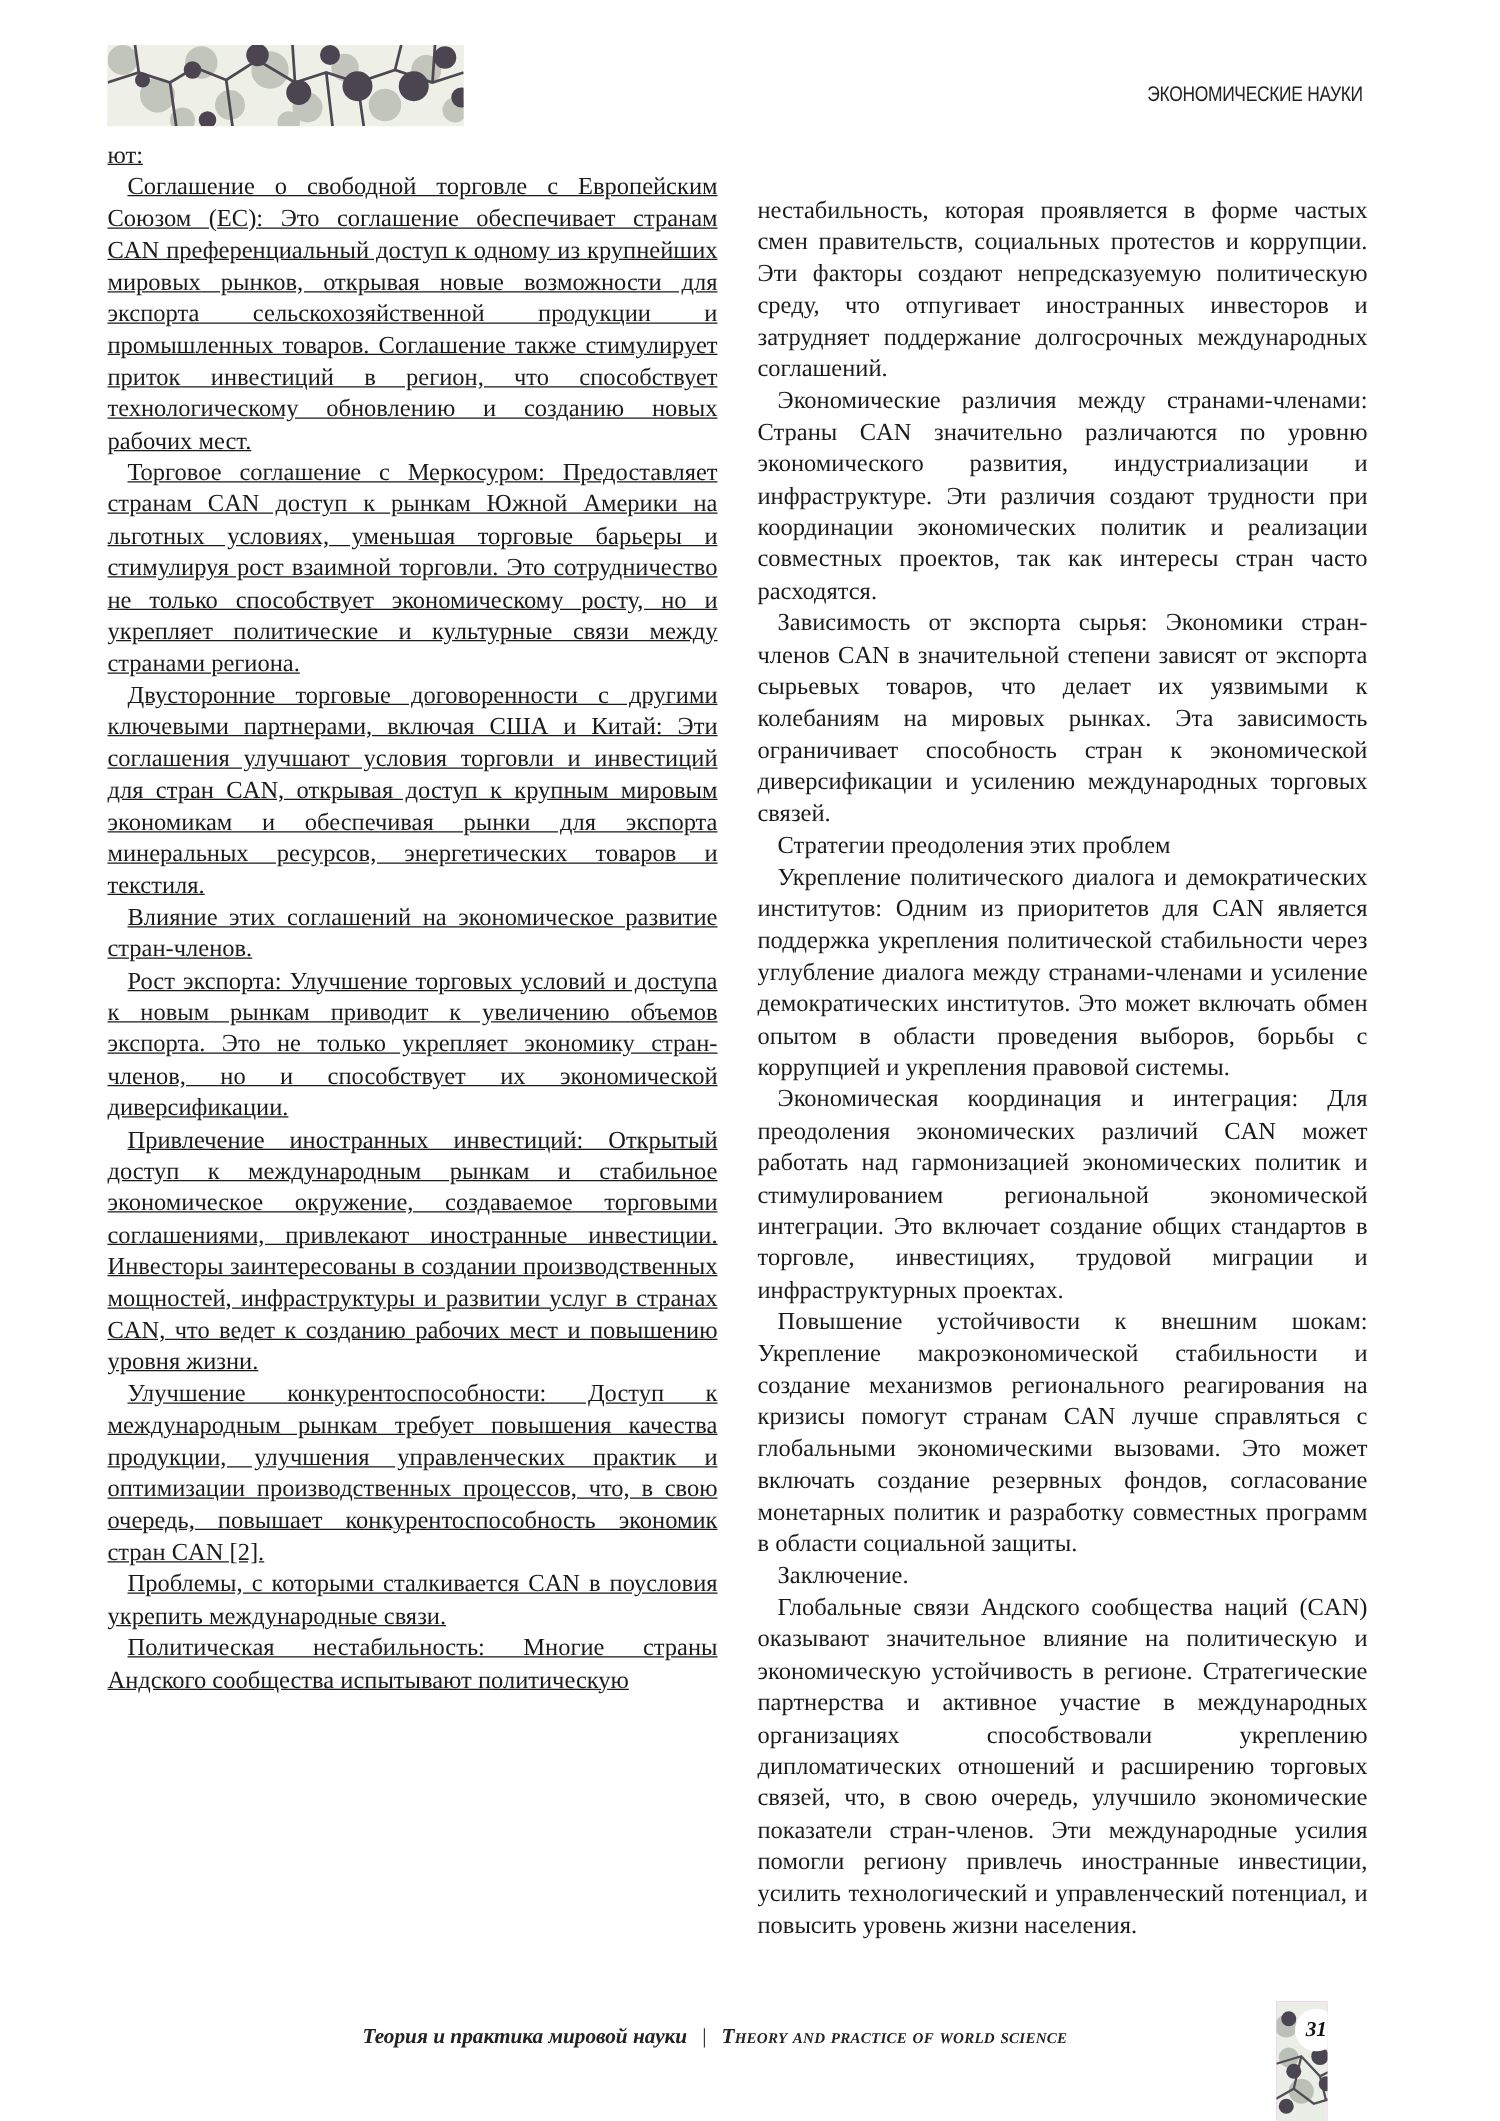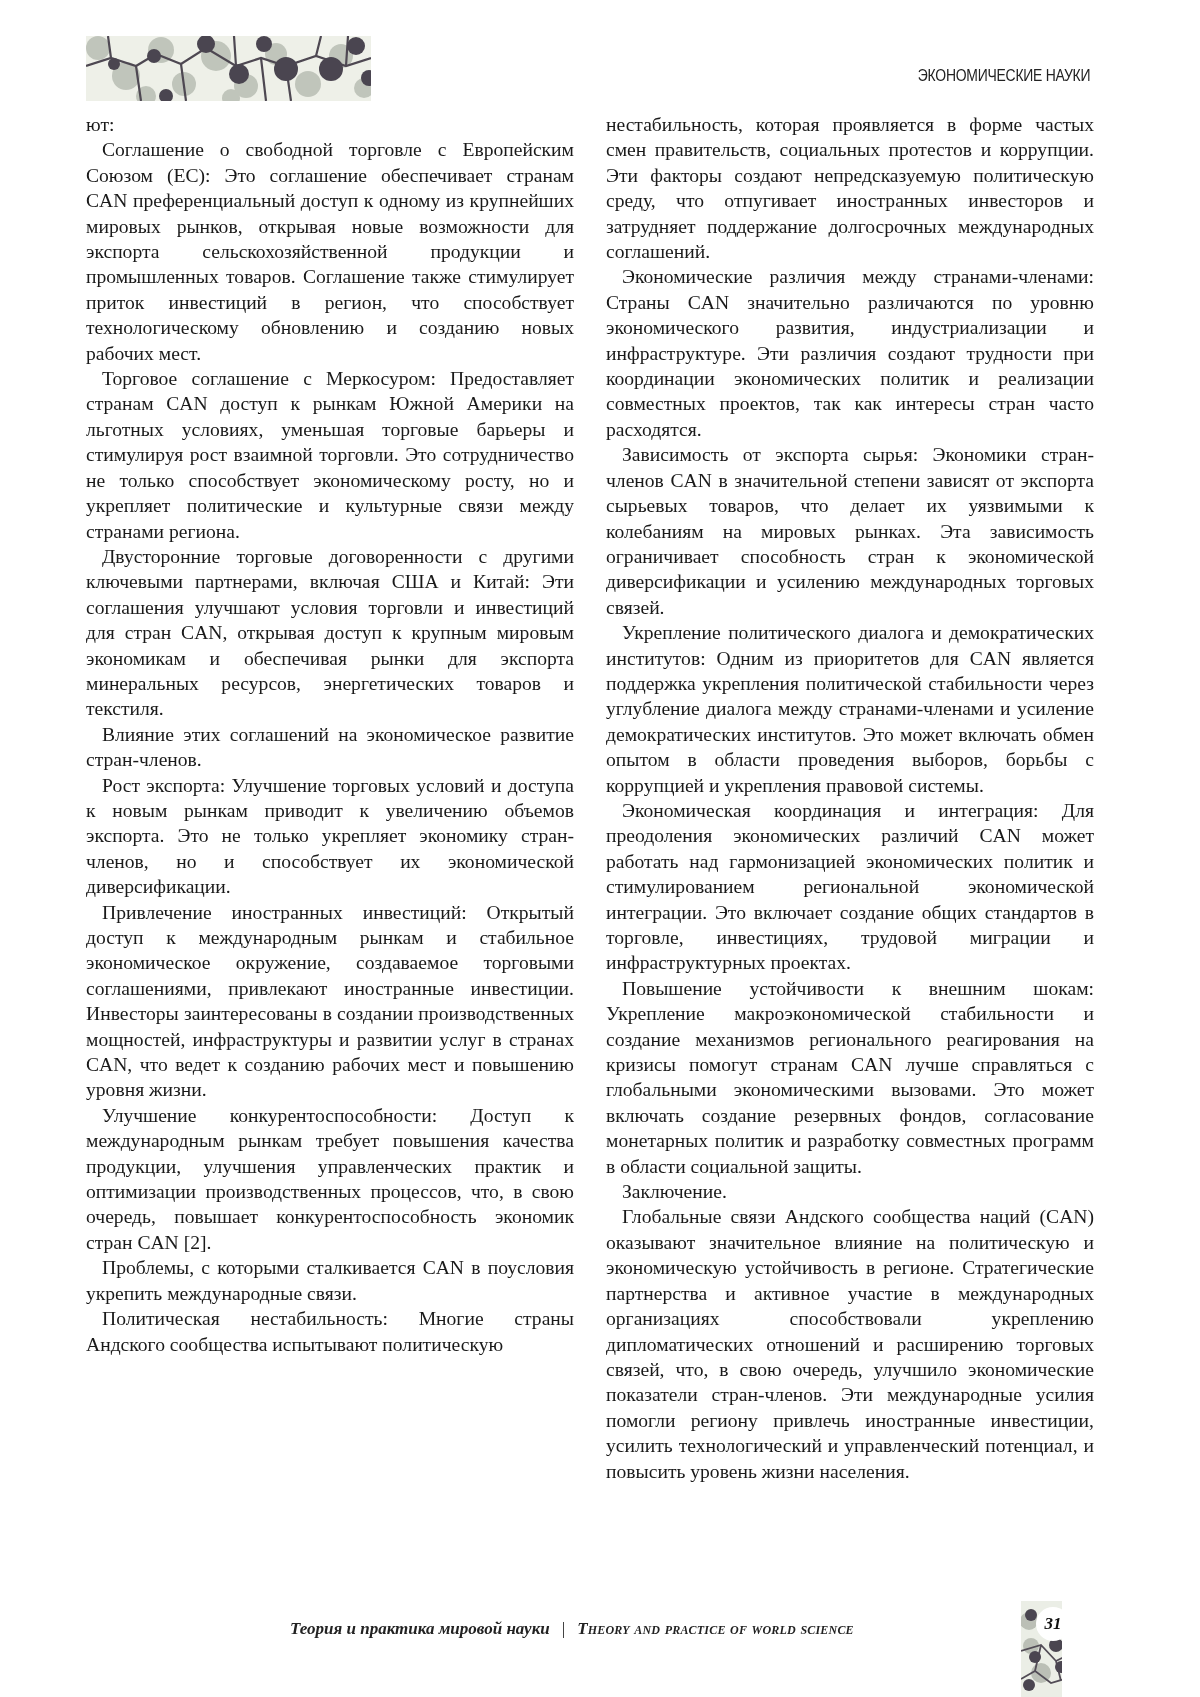--- a/index.html
+++ b/index.html
@@ -4,22 +4,22 @@
 <style>
   html, body { margin: 0; padding: 0; background: #ffffff; }
   body { width: 1200px; height: 1697px; position: relative; overflow: hidden;
          font-family: "Liberation Serif", "DejaVu Serif", serif; color: #1a1a1a; }
   .banner { position: absolute; left: 86px; top: 36px; width: 285px; height: 65px; overflow: hidden;
             background: #e9ece4; }
   .header-title { position: absolute; right: 110px; top: 66px; font-family: "Liberation Sans", "DejaVu Sans", sans-serif;
                   font-size: 17px; letter-spacing: -0.3px; transform: scaleX(0.82); transform-origin: right center;
                   color: #222; white-space: nowrap; }
   .col { position: absolute; top: 112px; width: 488px; font-size: 19.6px; line-height: 25.4px; text-align: justify; }
-  .col.left { left: 86px; }
-  .col.right { left: 606px; }
+  .col.left { left: 86px; text-decoration: underline; }
+  .col.right { left: 606px; margin-top: 44px; }
   .col p { margin: 0; text-indent: 16px; hyphens: manual; }
   .col p.noindent { text-indent: 0; }
   .footer { position: absolute; top: 1619px; left: 290px; width: 700px; font-size: 17px; font-style: italic;
             font-weight: bold; white-space: nowrap; color: #222; }
   .footer .sep { font-style: normal; font-weight: normal; margin: 0 12px; }
   .footer .en { font-variant: small-caps; font-style: italic; font-weight: bold; letter-spacing: 0.2px; text-align: right; }
   .pagebox { position: absolute; left: 1021px; top: 1601px; width: 41px; height: 96px; overflow: hidden; background: #f0abfc; }
   .pagenum { position: absolute; left: 15px; top: 6px; width: 34px; height: 34px; border-radius: 50%; background: #ffffff;
              font-weight: bold; font-style: italic; font-size: 17px; text-align: center; line-height: 34px; color: #111; }
 </style>
@@ -74,20 +74,21 @@
   <p>Привлечение иностранных инвестиций: Откры­тый доступ к международным рынкам и стабильное экономическое окружение, создаваемое торговыми соглашениями, привлекают иностранные инвести­ции. Инвесторы заинтересованы в создании произ­водственных мощностей, инфраструктуры и разви­тии услуг в странах CAN, что ведет к созданию рабочих мест и повышению уровня жизни.</p>
   <p>Улучшение конкурентоспособности: Доступ к международным рынкам требует повышения каче­ства продукции, улучшения управленческих пра­ктик и оптимизации производственных процессов, что, в свою очередь, повышает конкурентоспособ­ность экономик стран CAN [2].</p>
   <p>Проблемы, с которыми сталкивается CAN в по­условия укрепить международные связи.</p>
   <p>Политическая нестабильность: Многие страны Андского сообщества испытывают политическую</p>
 </div>
 
 <div class="col right">
   <p class="noindent">нестабильность, которая проявляется в форме ча­стых смен правительств, социальных протестов и коррупции. Эти факторы создают непредсказуемую политическую среду, что отпугивает иностранных инвесторов и затрудняет поддержание долгосроч­ных международных соглашений.</p>
   <p>Экономические различия между странами-члена­ми: Страны CAN значительно различаются по уров­ню экономического развития, индустриализации и инфраструктуре. Эти различия создают трудности при координации экономических политик и реали­зации совместных проектов, так как интересы стран часто расходятся.</p>
   <p>Зависимость от экспорта сырья: Экономики стран-членов CAN в значительной степени зависят от экс­порта сырьевых товаров, что делает их уязвимыми к колебаниям на мировых рынках. Эта зависимость ограничивает способность стран к экономической диверсификации и усилению международных тор­говых связей.</p>
+  <p>Стратегии преодоления этих проблем</p>
   <p>Укрепление политического диалога и демократи­ческих институтов: Одним из приоритетов для CAN является поддержка укрепления политической ста­бильности через углубление диалога между страна­ми-членами и усиление демократических институ­тов. Это может включать обмен опытом в области проведения выборов, борьбы с коррупцией и укре­пления правовой системы.</p>
   <p>Экономическая координация и интеграция: Для преодоления экономических различий CAN может работать над гармонизацией экономических поли­тик и стимулированием региональной экономиче­ской интеграции. Это включает создание общих стандартов в торговле, инвестициях, трудовой миг­рации и инфраструктурных проектах.</p>
   <p>Повышение устойчивости к внешним шокам: Укрепление макроэкономической стабильности и создание механизмов регионального реагирования на кризисы помогут странам CAN лучше справлять­ся с глобальными экономическими вызовами. Это может включать создание резервных фондов, согла­сование монетарных политик и разработку совмест­ных программ в области социальной защиты.</p>
   <p>Заключение.</p>
   <p>Глобальные связи Андского сообщества наций (CAN) оказывают значительное влияние на поли­тическую и экономическую устойчивость в регионе. Стратегические партнерства и активное участие в международных организациях способствовали укреплению дипломатических отношений и рас­ширению торговых связей, что, в свою очередь, улучшило экономические показатели стран-членов. Эти международные усилия помогли региону при­влечь иностранные инвестиции, усилить техноло­гический и управленческий потенциал, и повысить уровень жизни населения.</p>
 </div>
 
 <div class="footer">
   <span>Теория и практика мировой науки</span><span class="sep">|</span><span class="en">Theory and practice of world science</span>
 </div>

